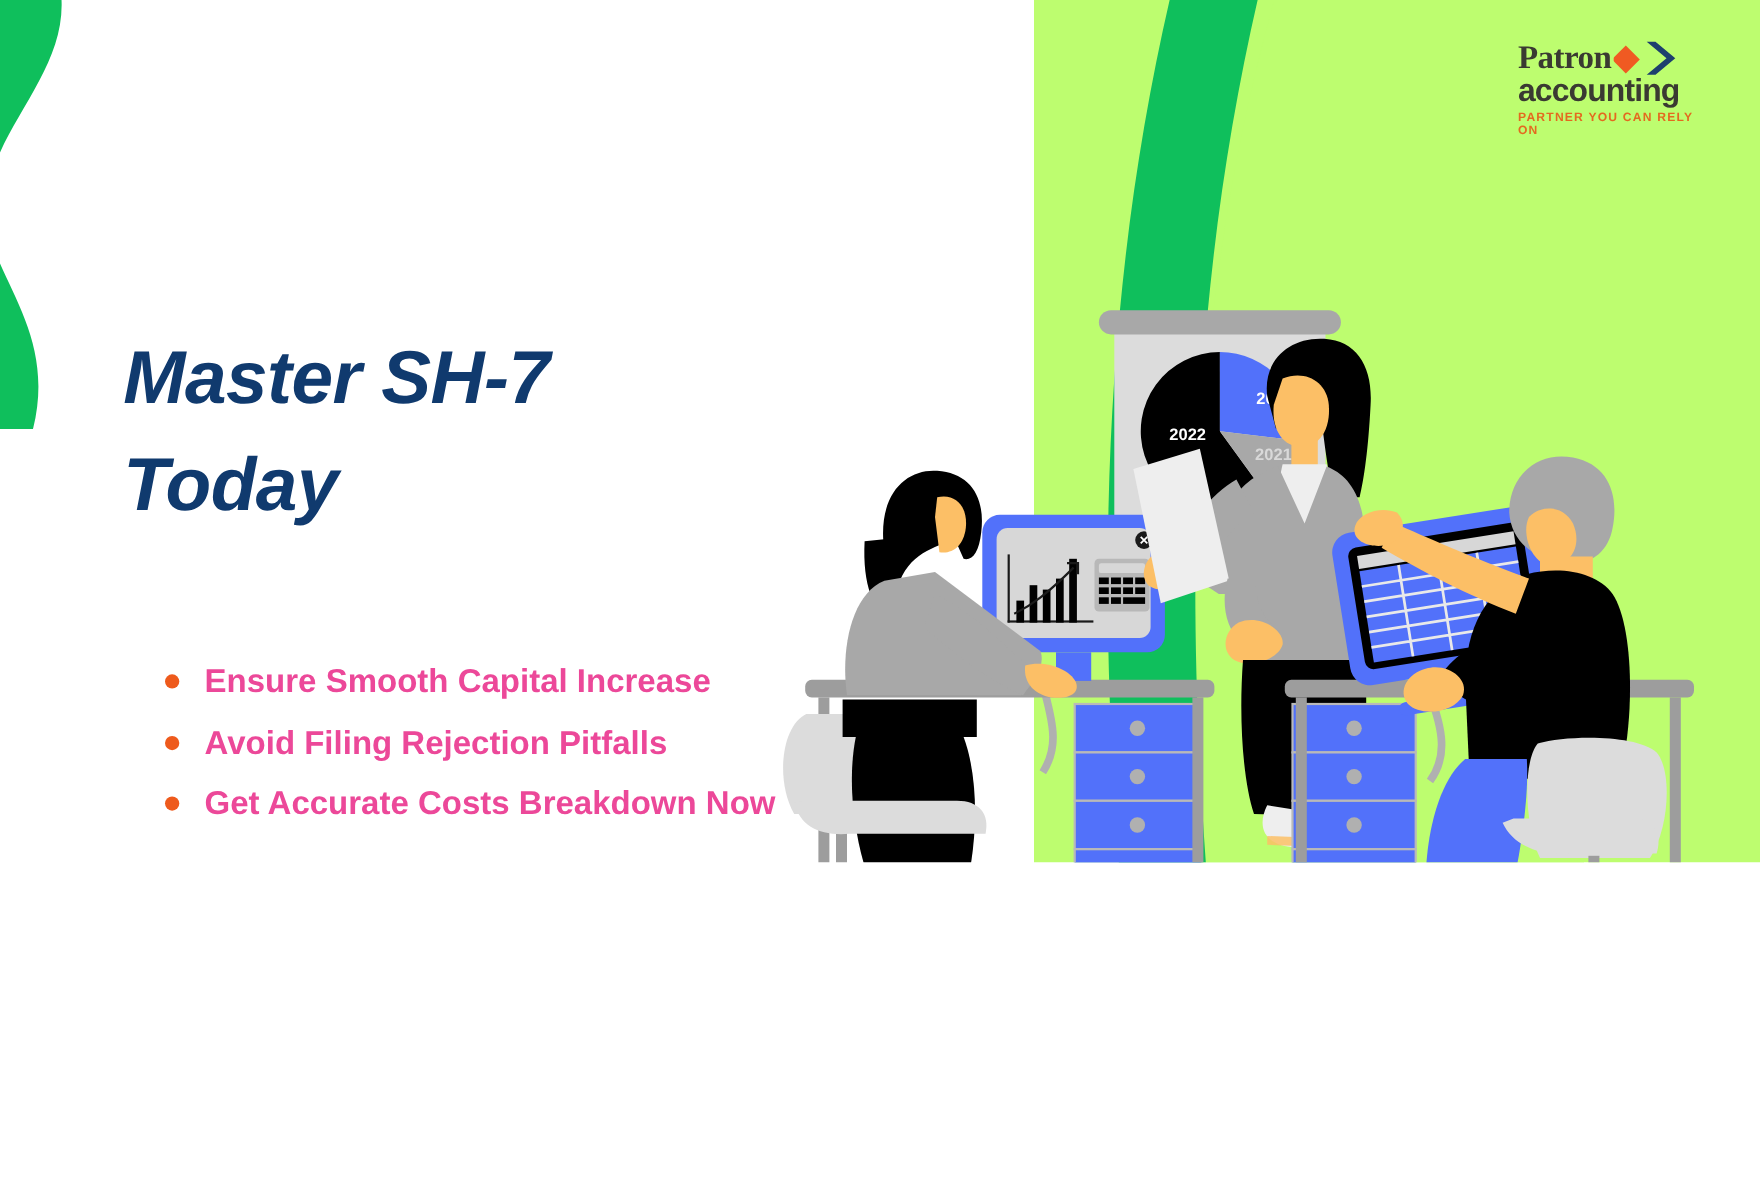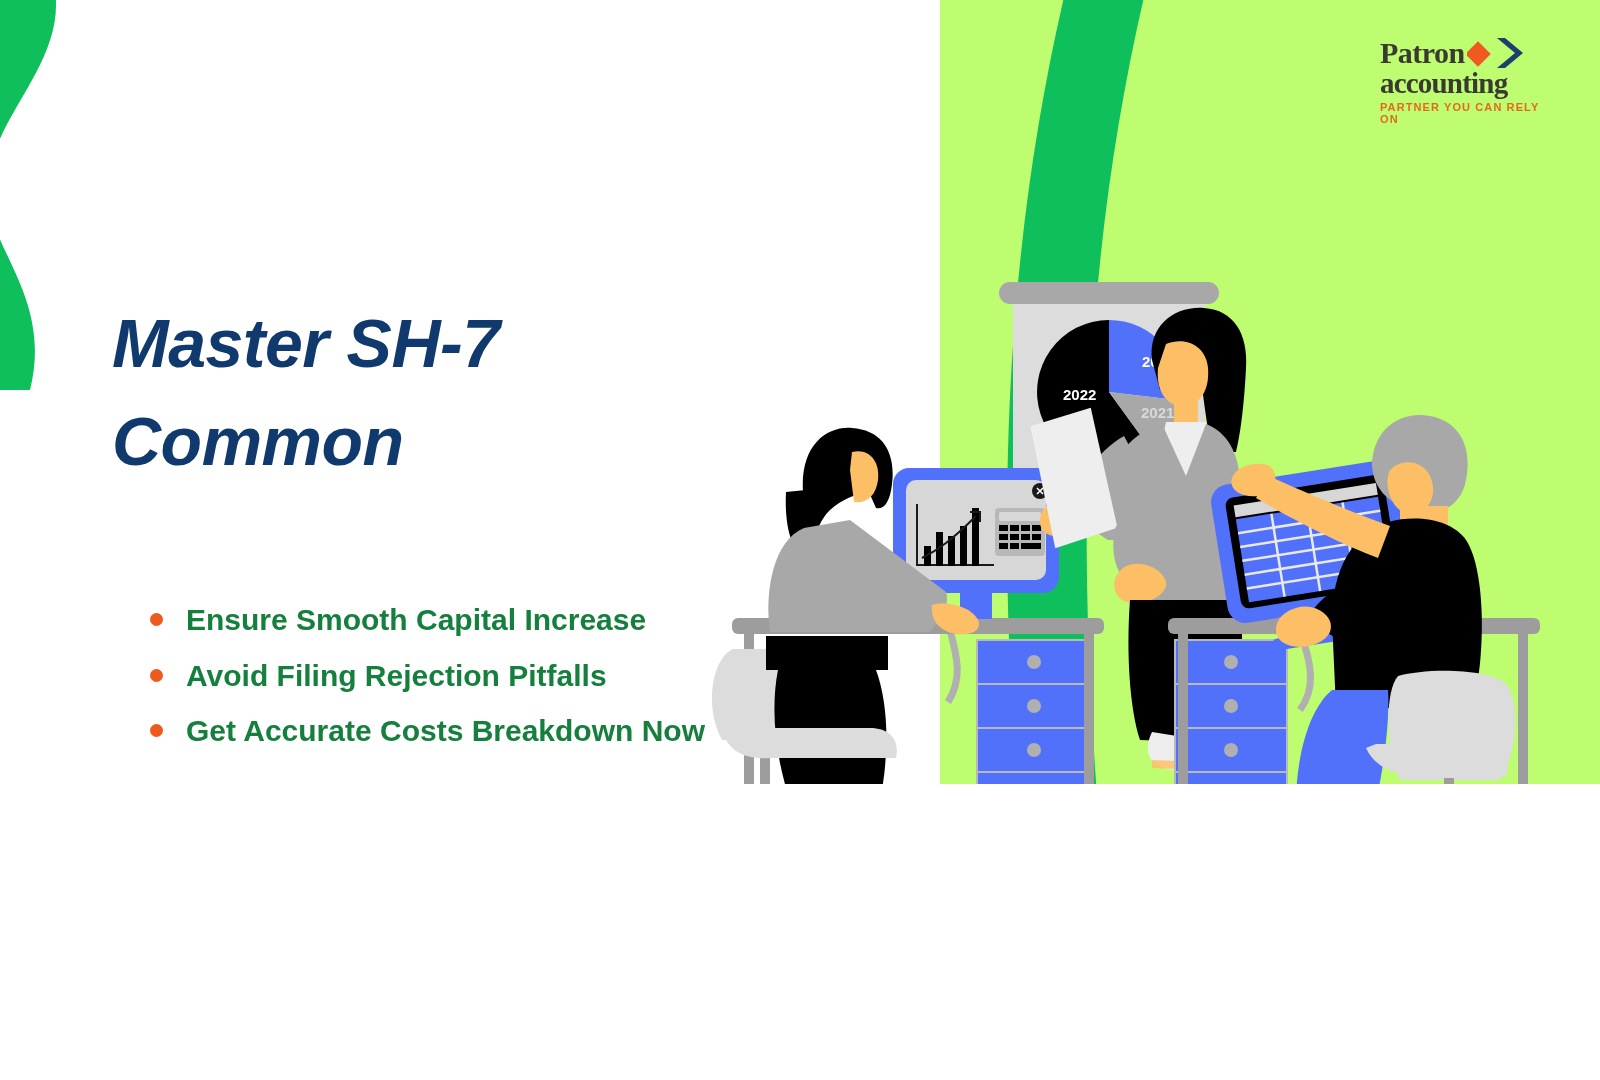--- a/index.html
+++ b/index.html
@@ -61,21 +61,21 @@
     left: 146px;
     top: 592px;
     width: 620px;
     list-style: none;
     margin: 0;
     padding: 0;
   }
   .bullets li {
     position: relative;
     padding-left: 40px;
-    color: #15803d;
+    color: #ec4899;
     font-size: 30px;
     font-weight: bold;
     line-height: 1.85;
   }
   .bullets li::before {
     content: "";
     position: absolute;
     left: 4px;
     top: 21px;
     width: 13px;
@@ -101,21 +101,21 @@
   .logo-word1 {
     font-family: "Liberation Serif", serif;
     font-size: 30px;
     font-weight: bold;
     color: #3a3a32;
     letter-spacing: -0.5px;
     line-height: 1;
   }
   .logo-mark { width: 62px; height: 34px; flex: none; }
   .logo-word2 {
-    font-family: Liberation Serif, serif;
+    font-family: Liberation Sans, sans-serif;
     font-size: 29px;
     font-weight: bold;
     color: #3a3a32;
     letter-spacing: -0.8px;
     line-height: 1.05;
     margin-top: -2px;
   }
   .logo-tag {
     font-size: 11px;
     font-weight: bold;
@@ -154,21 +154,21 @@
         <path d="M30,2 L48,17 L30,32 L38,32 L56,17 L38,2 Z" fill="#1d3f6e"></path>
         <rect x="2" y="9" width="18" height="18" transform="rotate(45 11 18)" fill="#f05a22"></rect>
       </svg>
     </div>
     <div class="logo-word2">accounting</div>
     <div class="logo-tag">PARTNER YOU CAN RELY ON</div>
   </div>
 
   <h1 class="headline">
     <span class="line">Master SH-7</span>
-    <span class="line">Common</span>
+    <span class="line">Today</span>
   </h1>
 
   <ul class="bullets">
     <li>Ensure Smooth Capital Increase</li>
     <li>Avoid Filing Rejection Pitfalls</li>
     <li>Get Accurate Costs Breakdown Now</li>
   </ul>
 
   <div class="scene">
     <svg width="900" height="680" viewBox="0 0 900 680">

